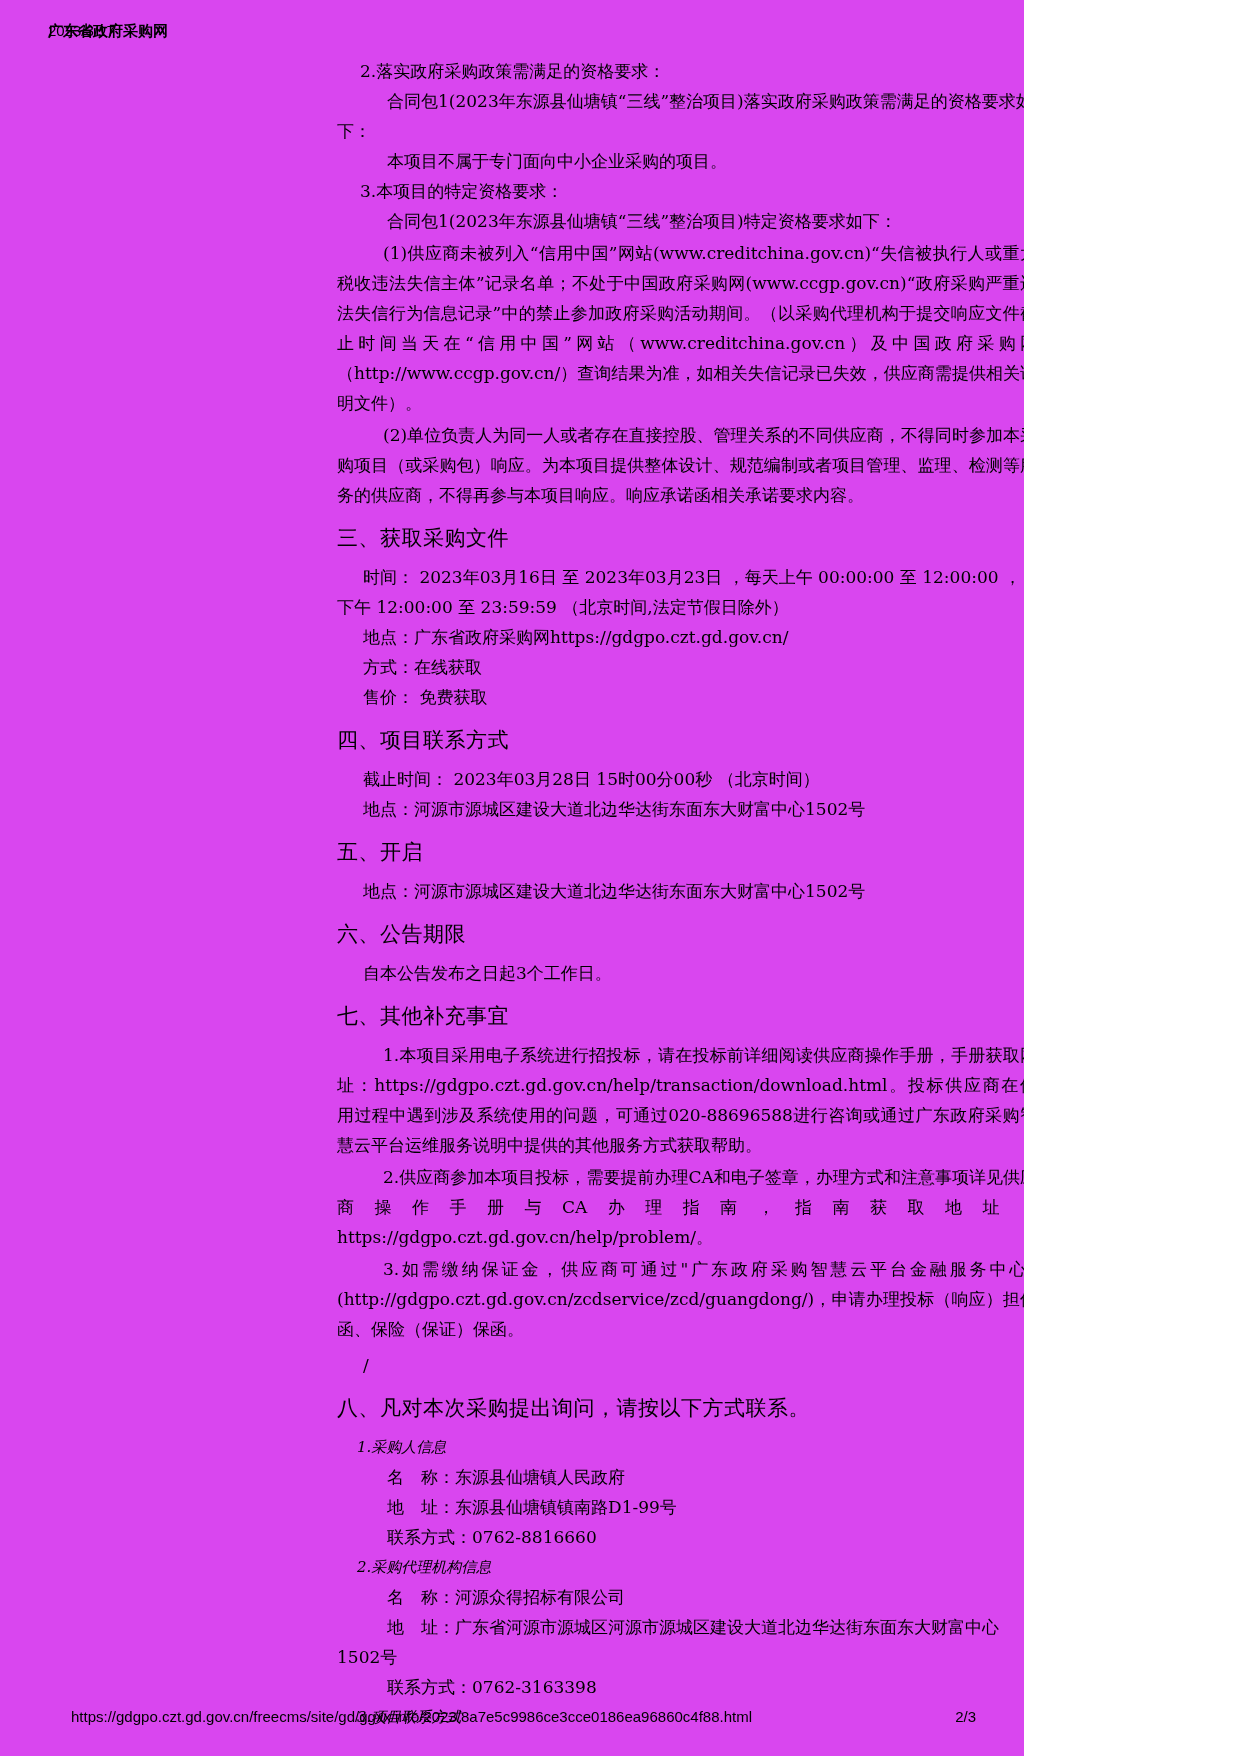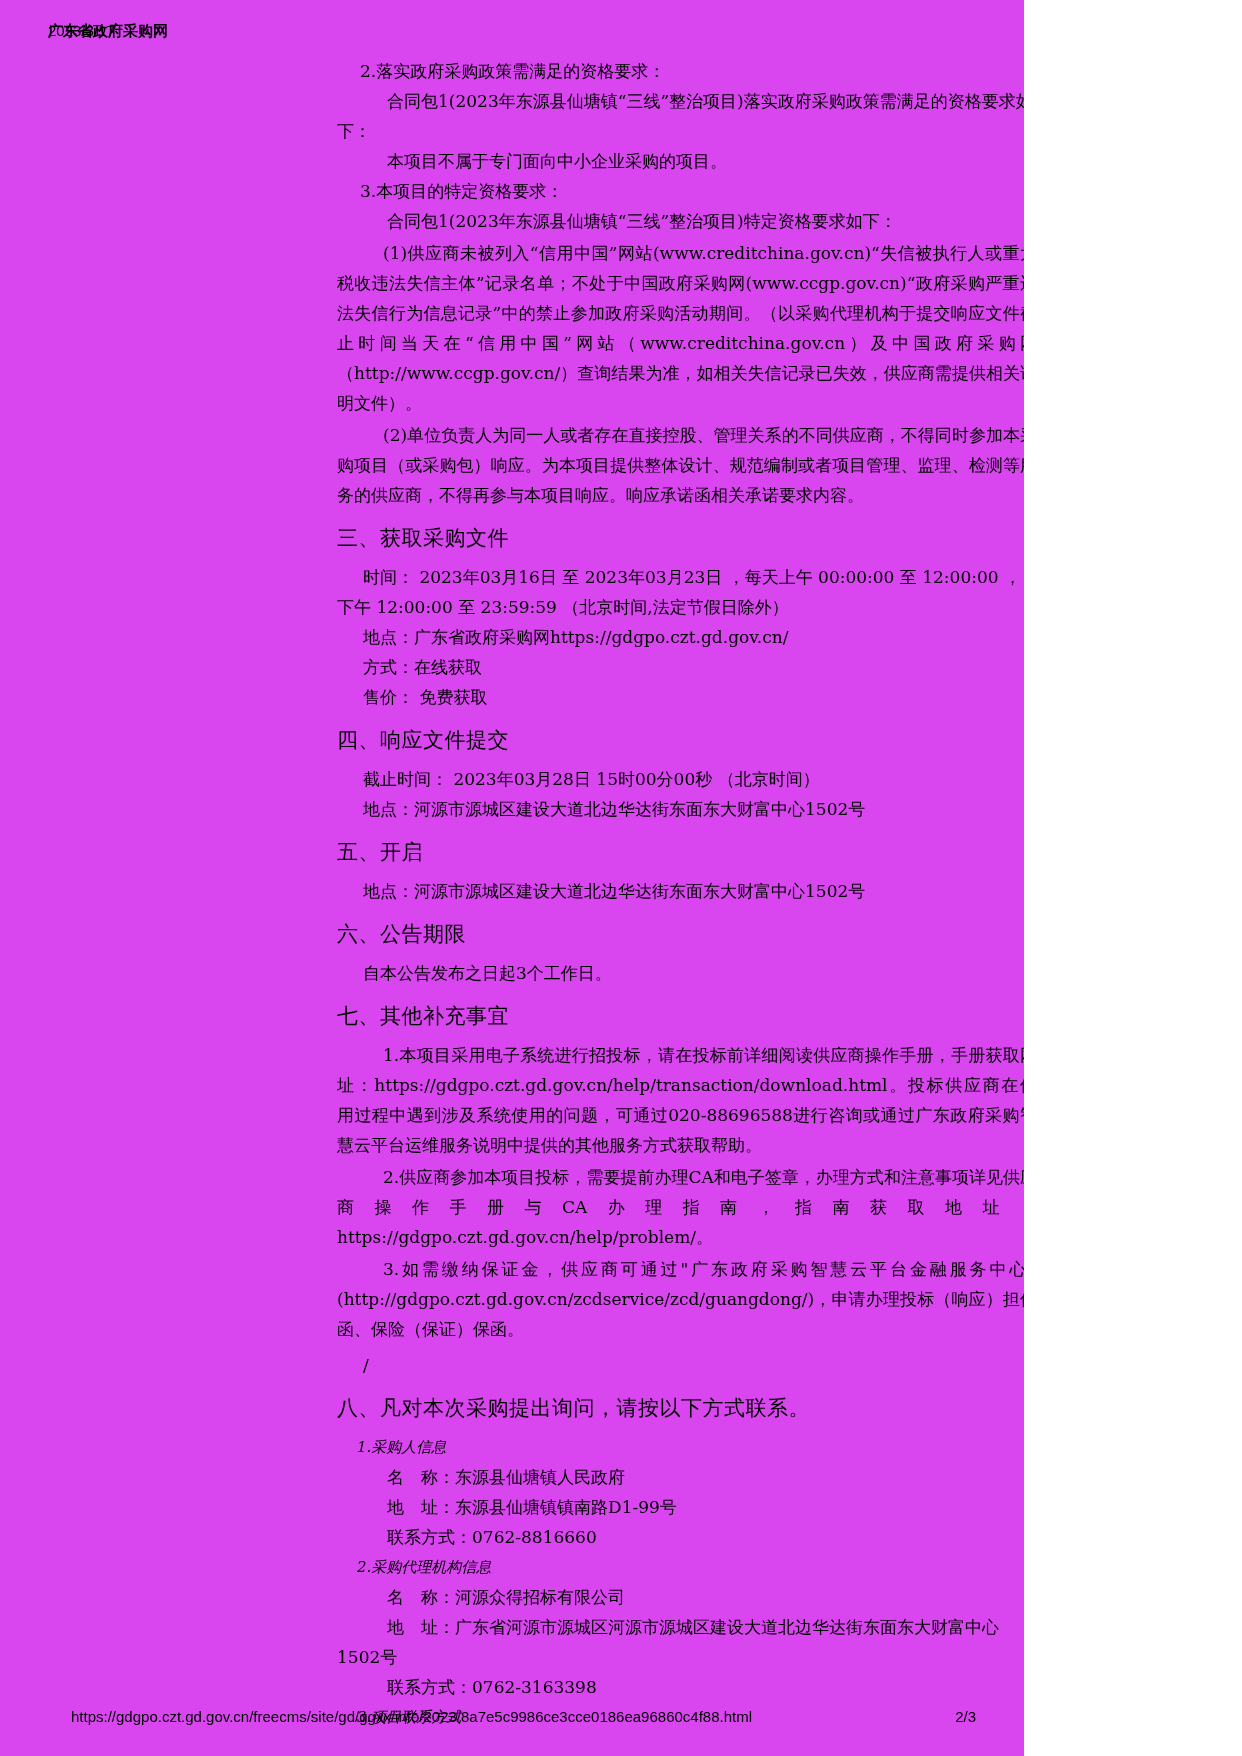--- a/index.html
+++ b/index.html
@@ -54,21 +54,21 @@
       <div class="blk sub">本项目不属于专门面向中小企业采购的项目。</div>
       <div class="blk item">3.本项目的特定资格要求：</div>
       <div class="blk sub">合同包1(2023年东源县仙塘镇“三线”整治项目)特定资格要求如下：</div>
       <div class="blk para">(1)供应商未被列入“信用中国”网站(www.creditchina.gov.cn)“失信被执行人或重大税收违法失信主体”记录名单；不处于中国政府采购网(www.ccgp.gov.cn)“政府采购严重违法失信行为信息记录”中的禁止参加政府采购活动期间。（以采购代理机构于提交响应文件截止时间当天在“信用中国”网站（www.creditchina.gov.cn）及中国政府采购网（http://www.ccgp.gov.cn/）查询结果为准，如相关失信记录已失效，供应商需提供相关证明文件）。</div>
       <div class="blk para">(2)单位负责人为同一人或者存在直接控股、管理关系的不同供应商，不得同时参加本采购项目（或采购包）响应。为本项目提供整体设计、规范编制或者项目管理、监理、检测等服务的供应商，不得再参与本项目响应。响应承诺函相关承诺要求内容。</div>
       <div class="blk h2">三、获取采购文件</div>
       <div class="blk detail">时间： 2023年03月16日 至 2023年03月23日 ，每天上午 00:00:00 至 12:00:00 ，下午 12:00:00 至 23:59:59 （北京时间,法定节假日除外）</div>
       <div class="blk detail">地点：广东省政府采购网https://gdgpo.czt.gd.gov.cn/</div>
       <div class="blk detail">方式：在线获取</div>
       <div class="blk detail">售价： 免费获取</div>
-      <div class="blk h2">四、响应文件提交</div>
+      <div class="blk h2">四、项目联系方式</div>
       <div class="blk detail">截止时间： 2023年03月28日 15时00分00秒 （北京时间）</div>
       <div class="blk detail">地点：河源市源城区建设大道北边华达街东面东大财富中心1502号</div>
       <div class="blk h2">五、开启</div>
       <div class="blk detail">地点：河源市源城区建设大道北边华达街东面东大财富中心1502号</div>
       <div class="blk h2">六、公告期限</div>
       <div class="blk detail">自本公告发布之日起3个工作日。</div>
       <div class="blk h2">七、其他补充事宜</div>
       <div class="blk para">1.本项目采用电子系统进行招投标，请在投标前详细阅读供应商操作手册，手册获取网址：https://gdgpo.czt.gd.gov.cn/help/transaction/download.html。投标供应商在使用过程中遇到涉及系统使用的问题，可通过020-88696588进行咨询或通过广东政府采购智慧云平台运维服务说明中提供的其他服务方式获取帮助。</div>
       <div class="blk para">2.供应商参加本项目投标，需要提前办理CA和电子签章，办理方式和注意事项详见供应商操作手册与CA办理指南，指南获取地址：https://gdgpo.czt.gd.gov.cn/help/problem/。</div>
       <div class="blk para">3.如需缴纳保证金，供应商可通过"广东政府采购智慧云平台金融服务中心"(http://gdgpo.czt.gd.gov.cn/zcdservice/zcd/guangdong/)，申请办理投标（响应）担保函、保险（保证）保函。</div>

